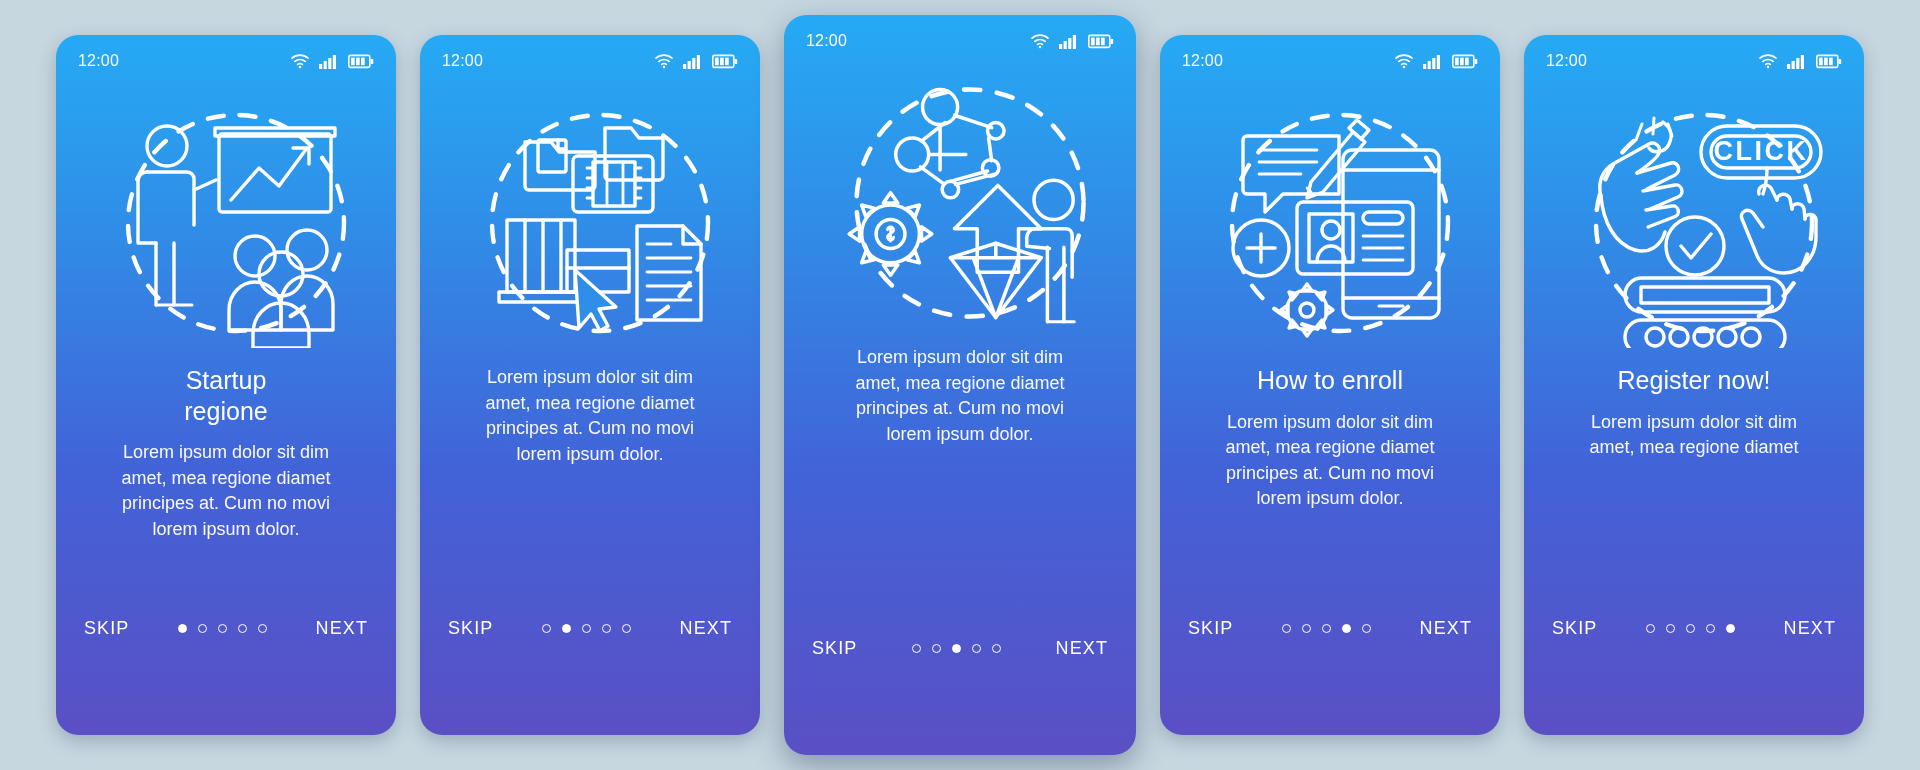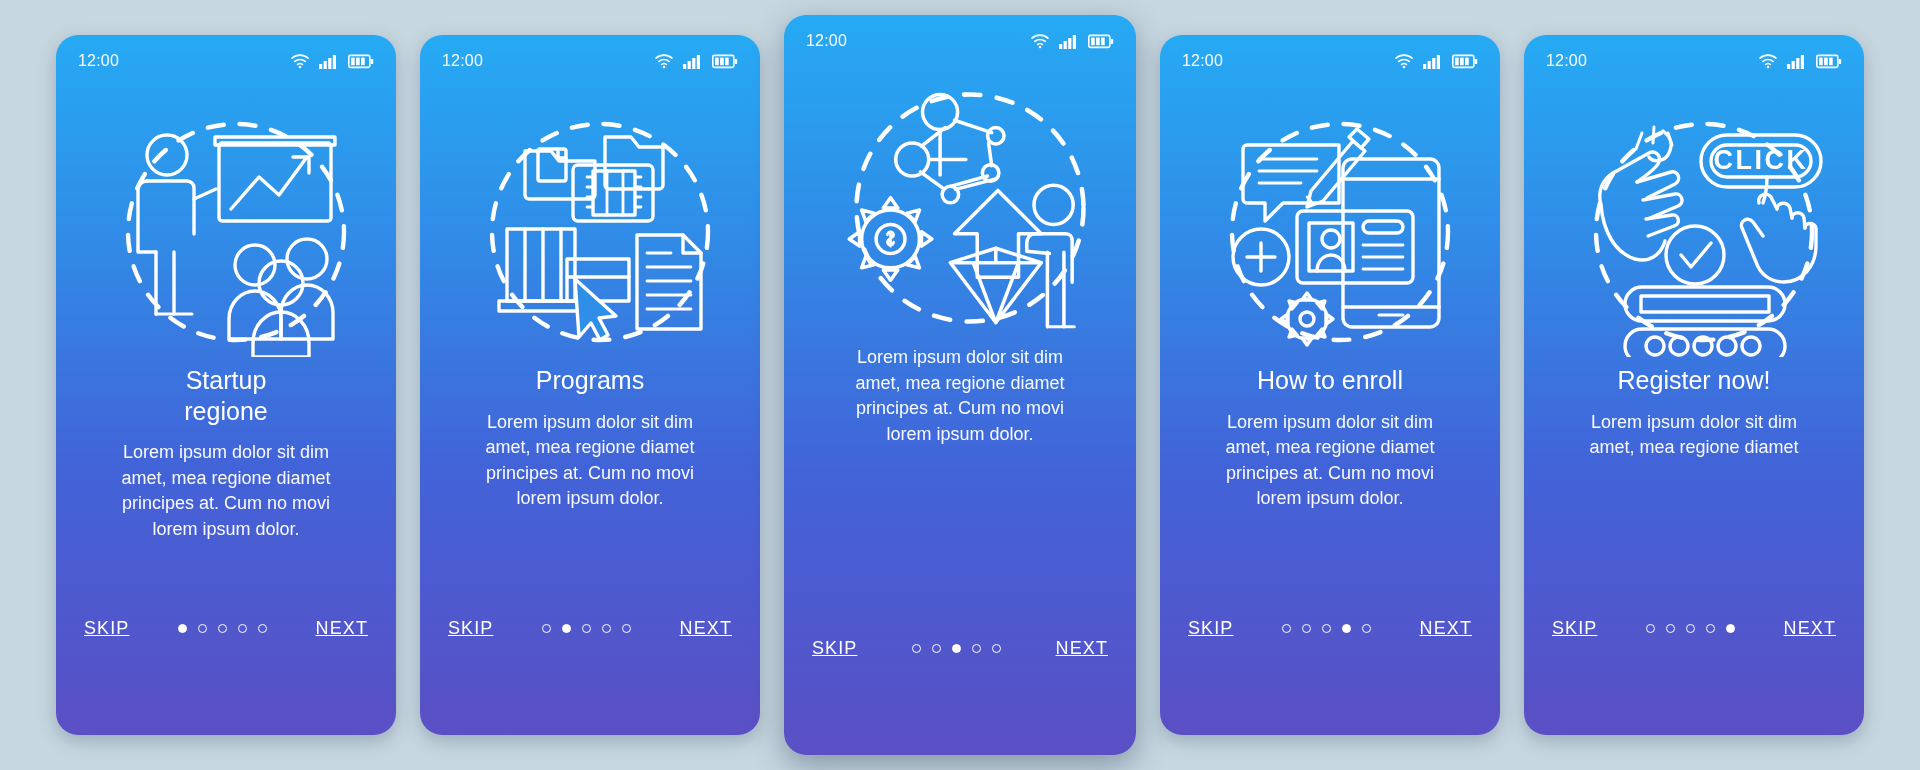--- a/index.html
+++ b/index.html
@@ -57,21 +57,21 @@
     display: flex;
     align-items: flex-end;
     gap: 9px;
   }
   .icon-wifi, .icon-signal, .icon-battery { display: block; }
 
   
   .illustration {
     height: 268px;
     display: flex;
-    align-items: flex-end;
+    align-items: center;
     justify-content: center;
     margin-top: 2px;
     margin-left: 20px;
   }
   .illustration svg { display: block; }
 
   
   .textblock {
     padding: 8px 26px 0 26px;
     text-align: center;
@@ -111,21 +111,20 @@
   
   .footer {
     position: absolute;
     left: 0;
     right: 0;
     bottom: 96px;
     display: flex;
     align-items: center;
     justify-content: space-between;
     padding: 0 28px;
-    text-decoration: underline;
   }
   .footer-link {
     font-size: 18px;
     letter-spacing: 1.1px;
     cursor: pointer;
     user-select: none;
   }
   .dots {
     display: flex;
     align-items: center;
@@ -271,21 +270,20 @@
         <path d="M92 152h62v42H92z"></path>
         <path d="M92 170h62"></path>
         <path d="M100 172l4 58 12-14 9 17 8-5-9-17 17-2z" fill="#2f8fe8"></path>
         <path d="M162 128h46l18 18v76h-64z"></path>
         <path d="M208 128v18h18"></path>
         <path d="M172 146h24M172 160h44M172 174h44M172 188h44M172 202h44" stroke-width="2.8"></path>
       </svg>
     </div>
 
     <div class="textblock">
-      <h2 class="card-title">Programs</h2>
       <p class="card-body">Lorem ipsum dolor sit dim
 amet, mea regione diamet
 principes at. Cum no movi
 lorem ipsum dolor.</p>
     </div>
 
     <div class="footer">
       <span class="footer-link">SKIP</span>
       <span class="dots">
         <span class="dot"></span>

